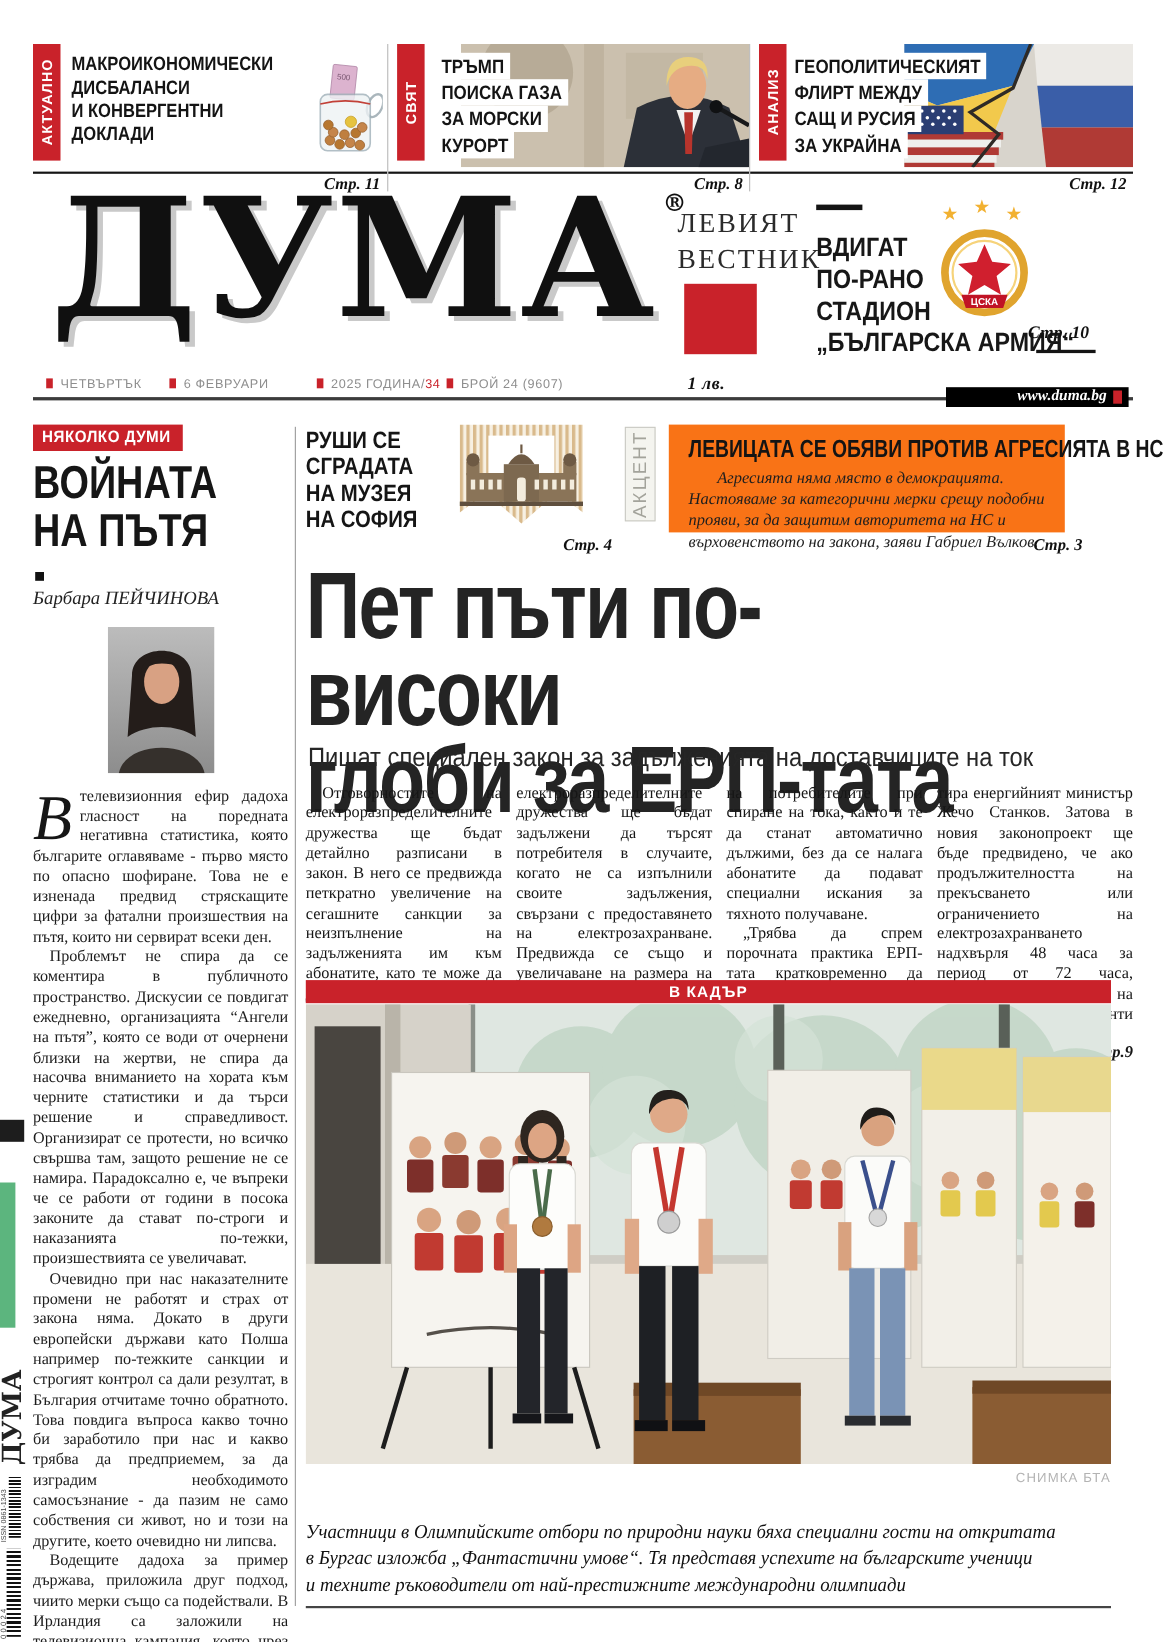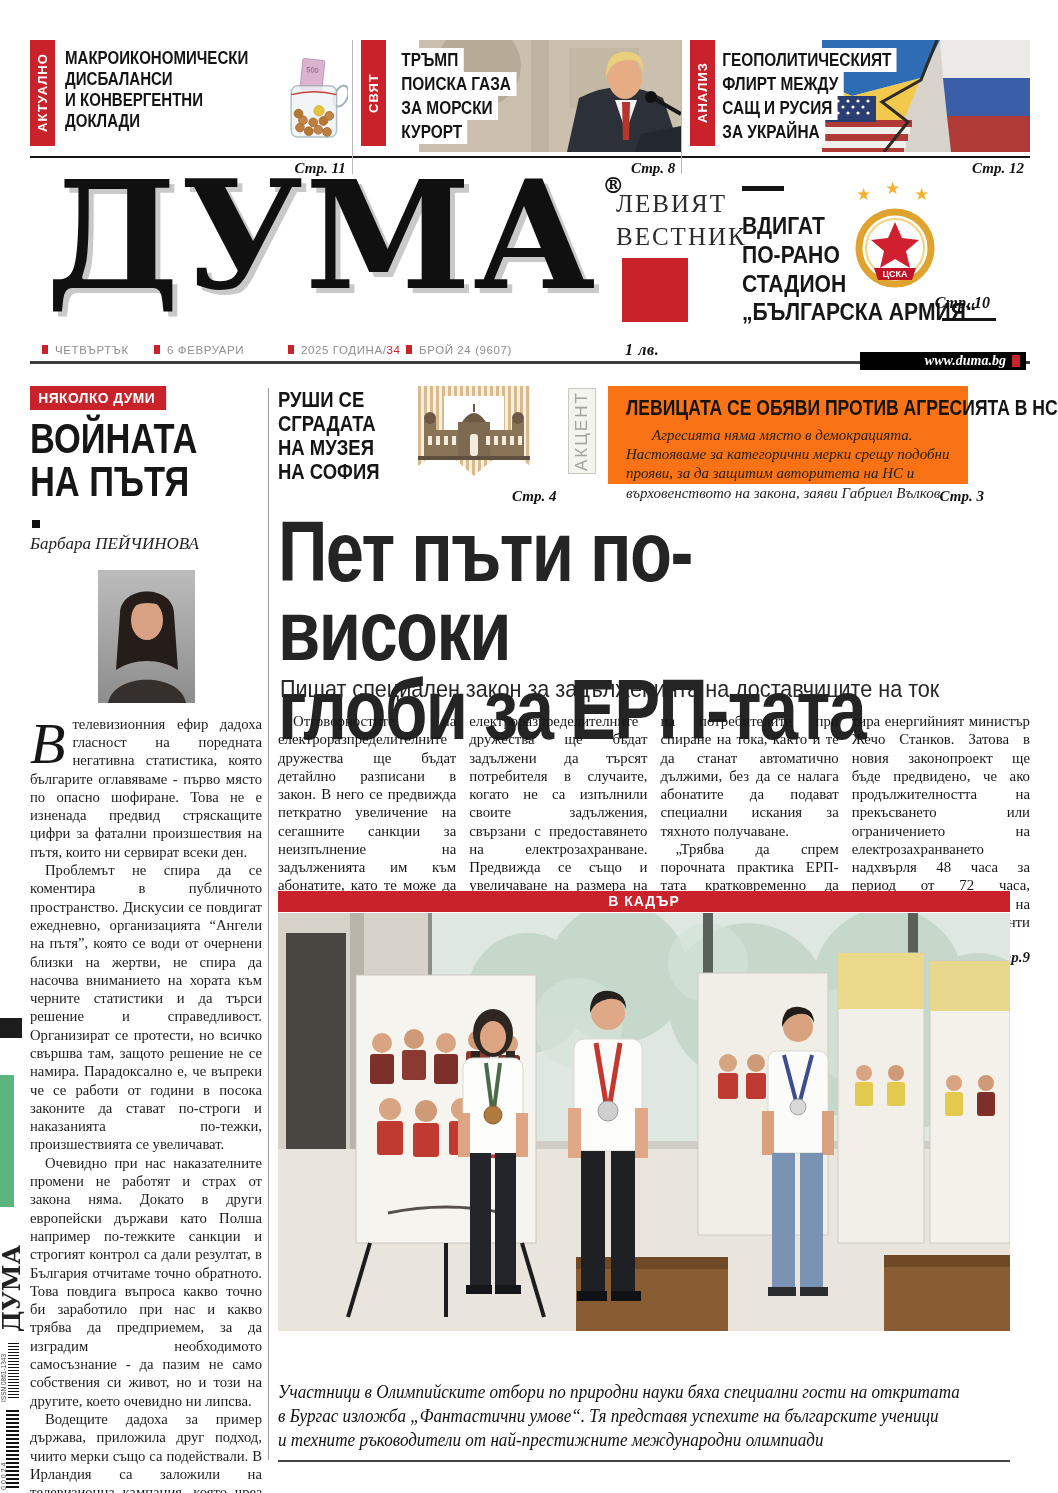--- a/index.html
+++ b/index.html
@@ -466,20 +466,21 @@
     <line x1="534" y1="142" x2="522" y2="188" stroke="#3a4f8c" stroke-width="4"></line>
     <circle cx="520" cy="194" r="8" fill="#d8d8d8" stroke="#a5a5a5"></circle>
     <rect x="484" y="198" width="12" height="44" fill="#d9a27f"></rect>
       <rect x="544" y="198" width="12" height="44" fill="#d9a27f"></rect>
     <rect x="494" y="240" width="23" height="134" fill="#7a93b5"></rect>
       <rect x="522" y="240" width="23" height="134" fill="#7a93b5"></rect>
     <rect x="490" y="374" width="28" height="9" fill="#2a2c30"></rect>
       <rect x="522" y="374" width="28" height="9" fill="#2a2c30"></rect>
   </svg>
 
+  <div class="credit">СНИМКА БТА</div>
   <div class="caption">Участници в Олимпийските отбори по природни науки бяха специални гости на откритата
 в Бургас изложба „Фантастични умове“. Тя представя успехите на българските ученици
 и техните ръководители от най-престижните международни олимпиади</div>
   <div class="bottom-rule"></div>
 </div>
 
 <div id="edge-blacksq" class="abs"></div>
 <div id="edge-green" class="abs"></div>
 <div id="edge-duma" class="abs">ДУМА</div>
 <div class="bc1-label abs">ISSN 0861-1343</div>

